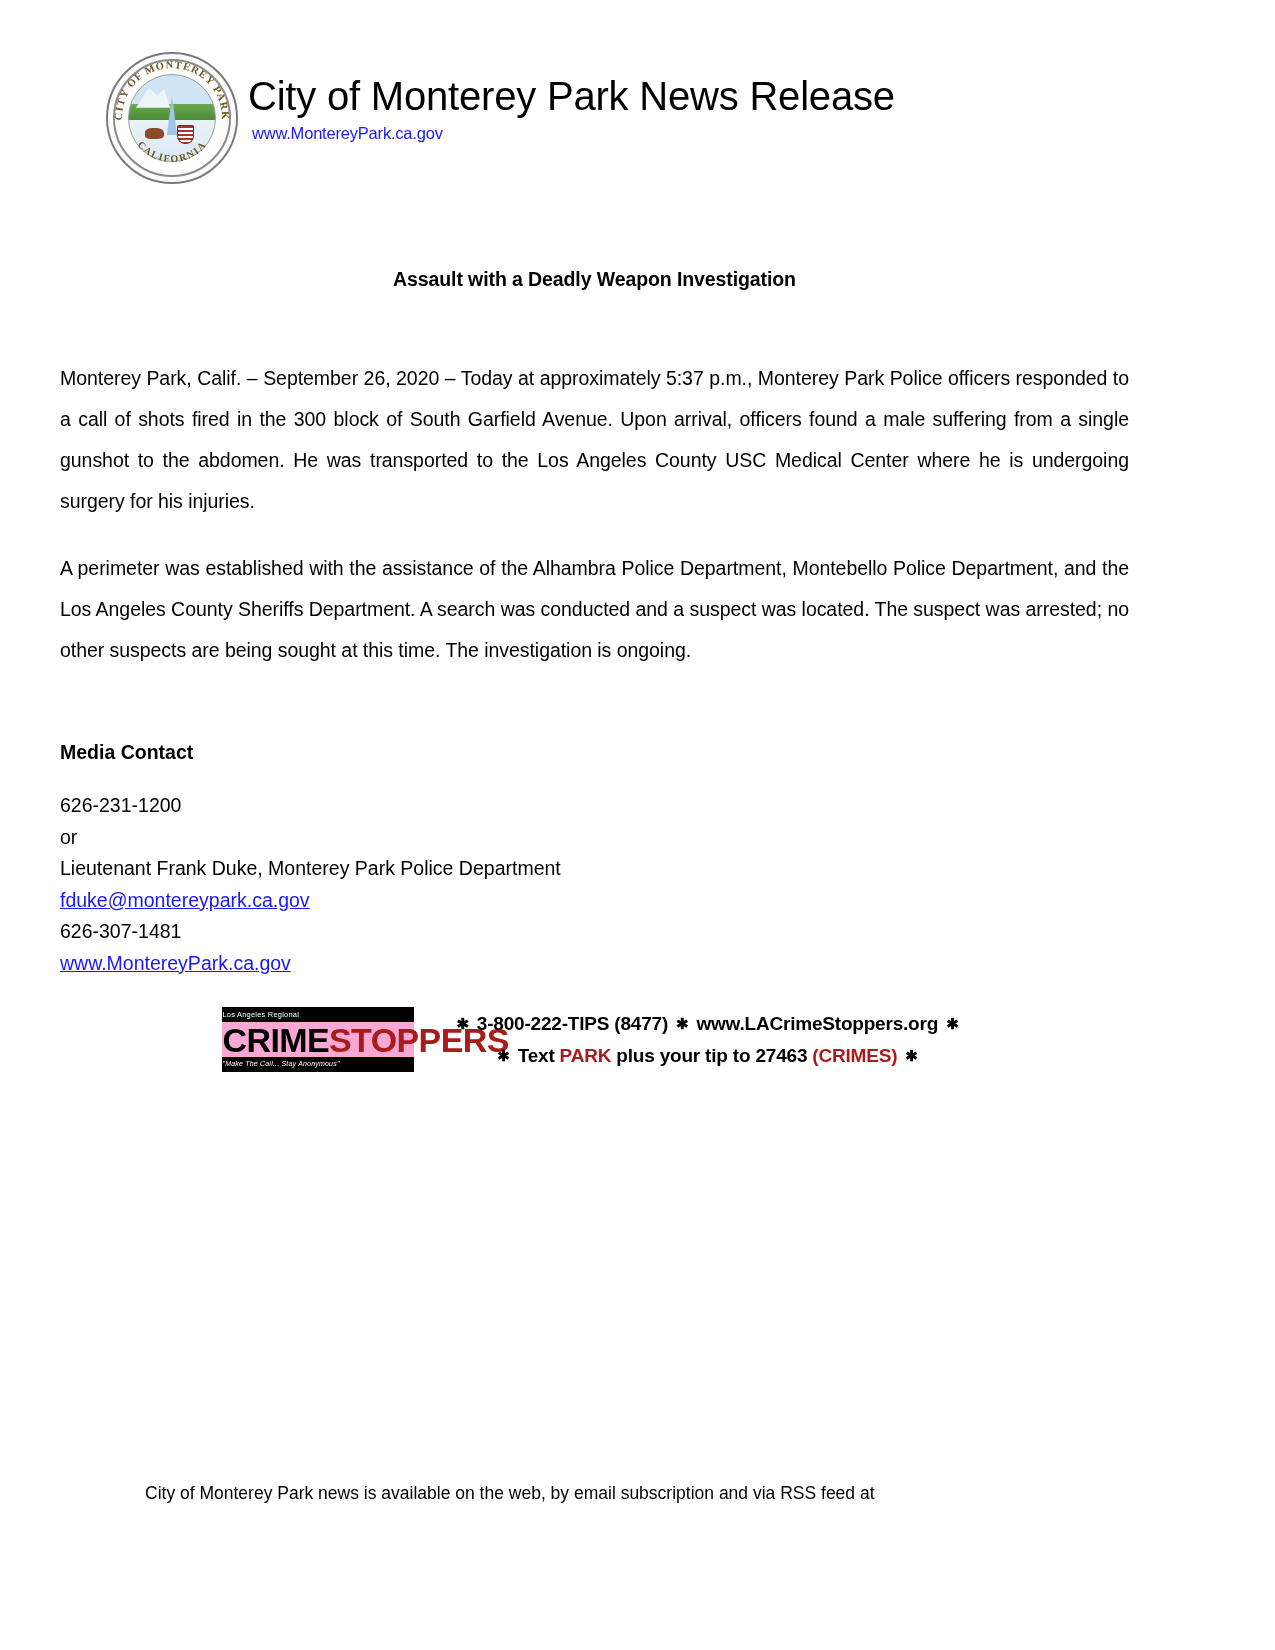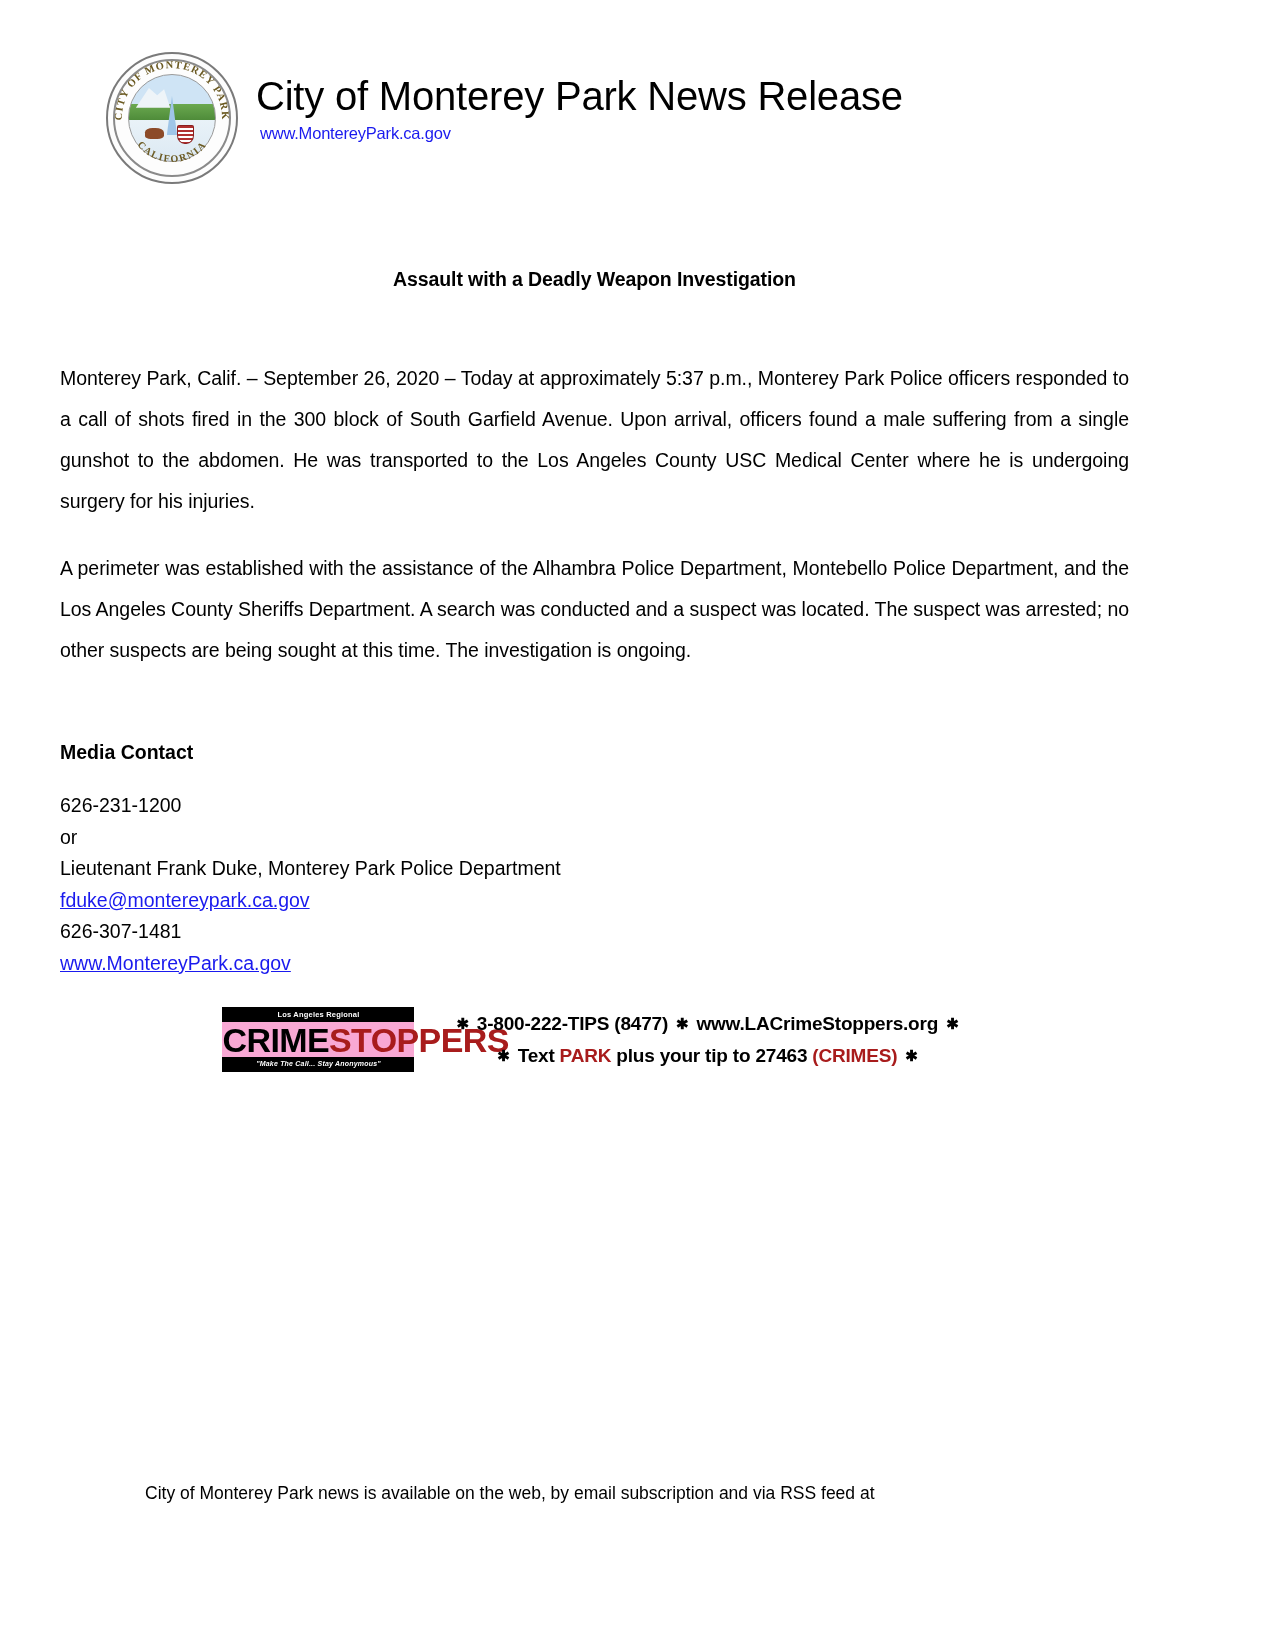--- a/index.html
+++ b/index.html
@@ -30,21 +30,21 @@
     align-items: flex-start;
     padding: 52px 0 0 106px;
   }
   .seal {
     width: 132px;
     height: 132px;
     flex: 0 0 132px;
     position: relative;
   }
   .header-text {
-    margin-left: 18px;
+    margin-left: 10px;
     padding-top: 20px;
   }
   .header-title {
     font-size: 40px;
     line-height: 48px;
     font-weight: normal;
     letter-spacing: -0.2px;
     color: #000;
     white-space: nowrap;
   }
@@ -109,22 +109,21 @@
     justify-content: center;
     gap: 34px;
   }
   .cs-logo {
     width: 192px;
     flex: 0 0 192px;
   }
   .cs-logo-top, .cs-logo-bottom {
     background: #000000;
     color: #ffffff;
-    text-align: center;
-    font-weight: bold;
+    font-weight: normal;
     letter-spacing: 0.2px;
   }
   .cs-logo-top {
     font-size: 7.5px;
     padding: 3px 0 3px;
     line-height: 9px;
   }
   .cs-logo-mid {
     background: #f9a8d4;
     text-align: center;

